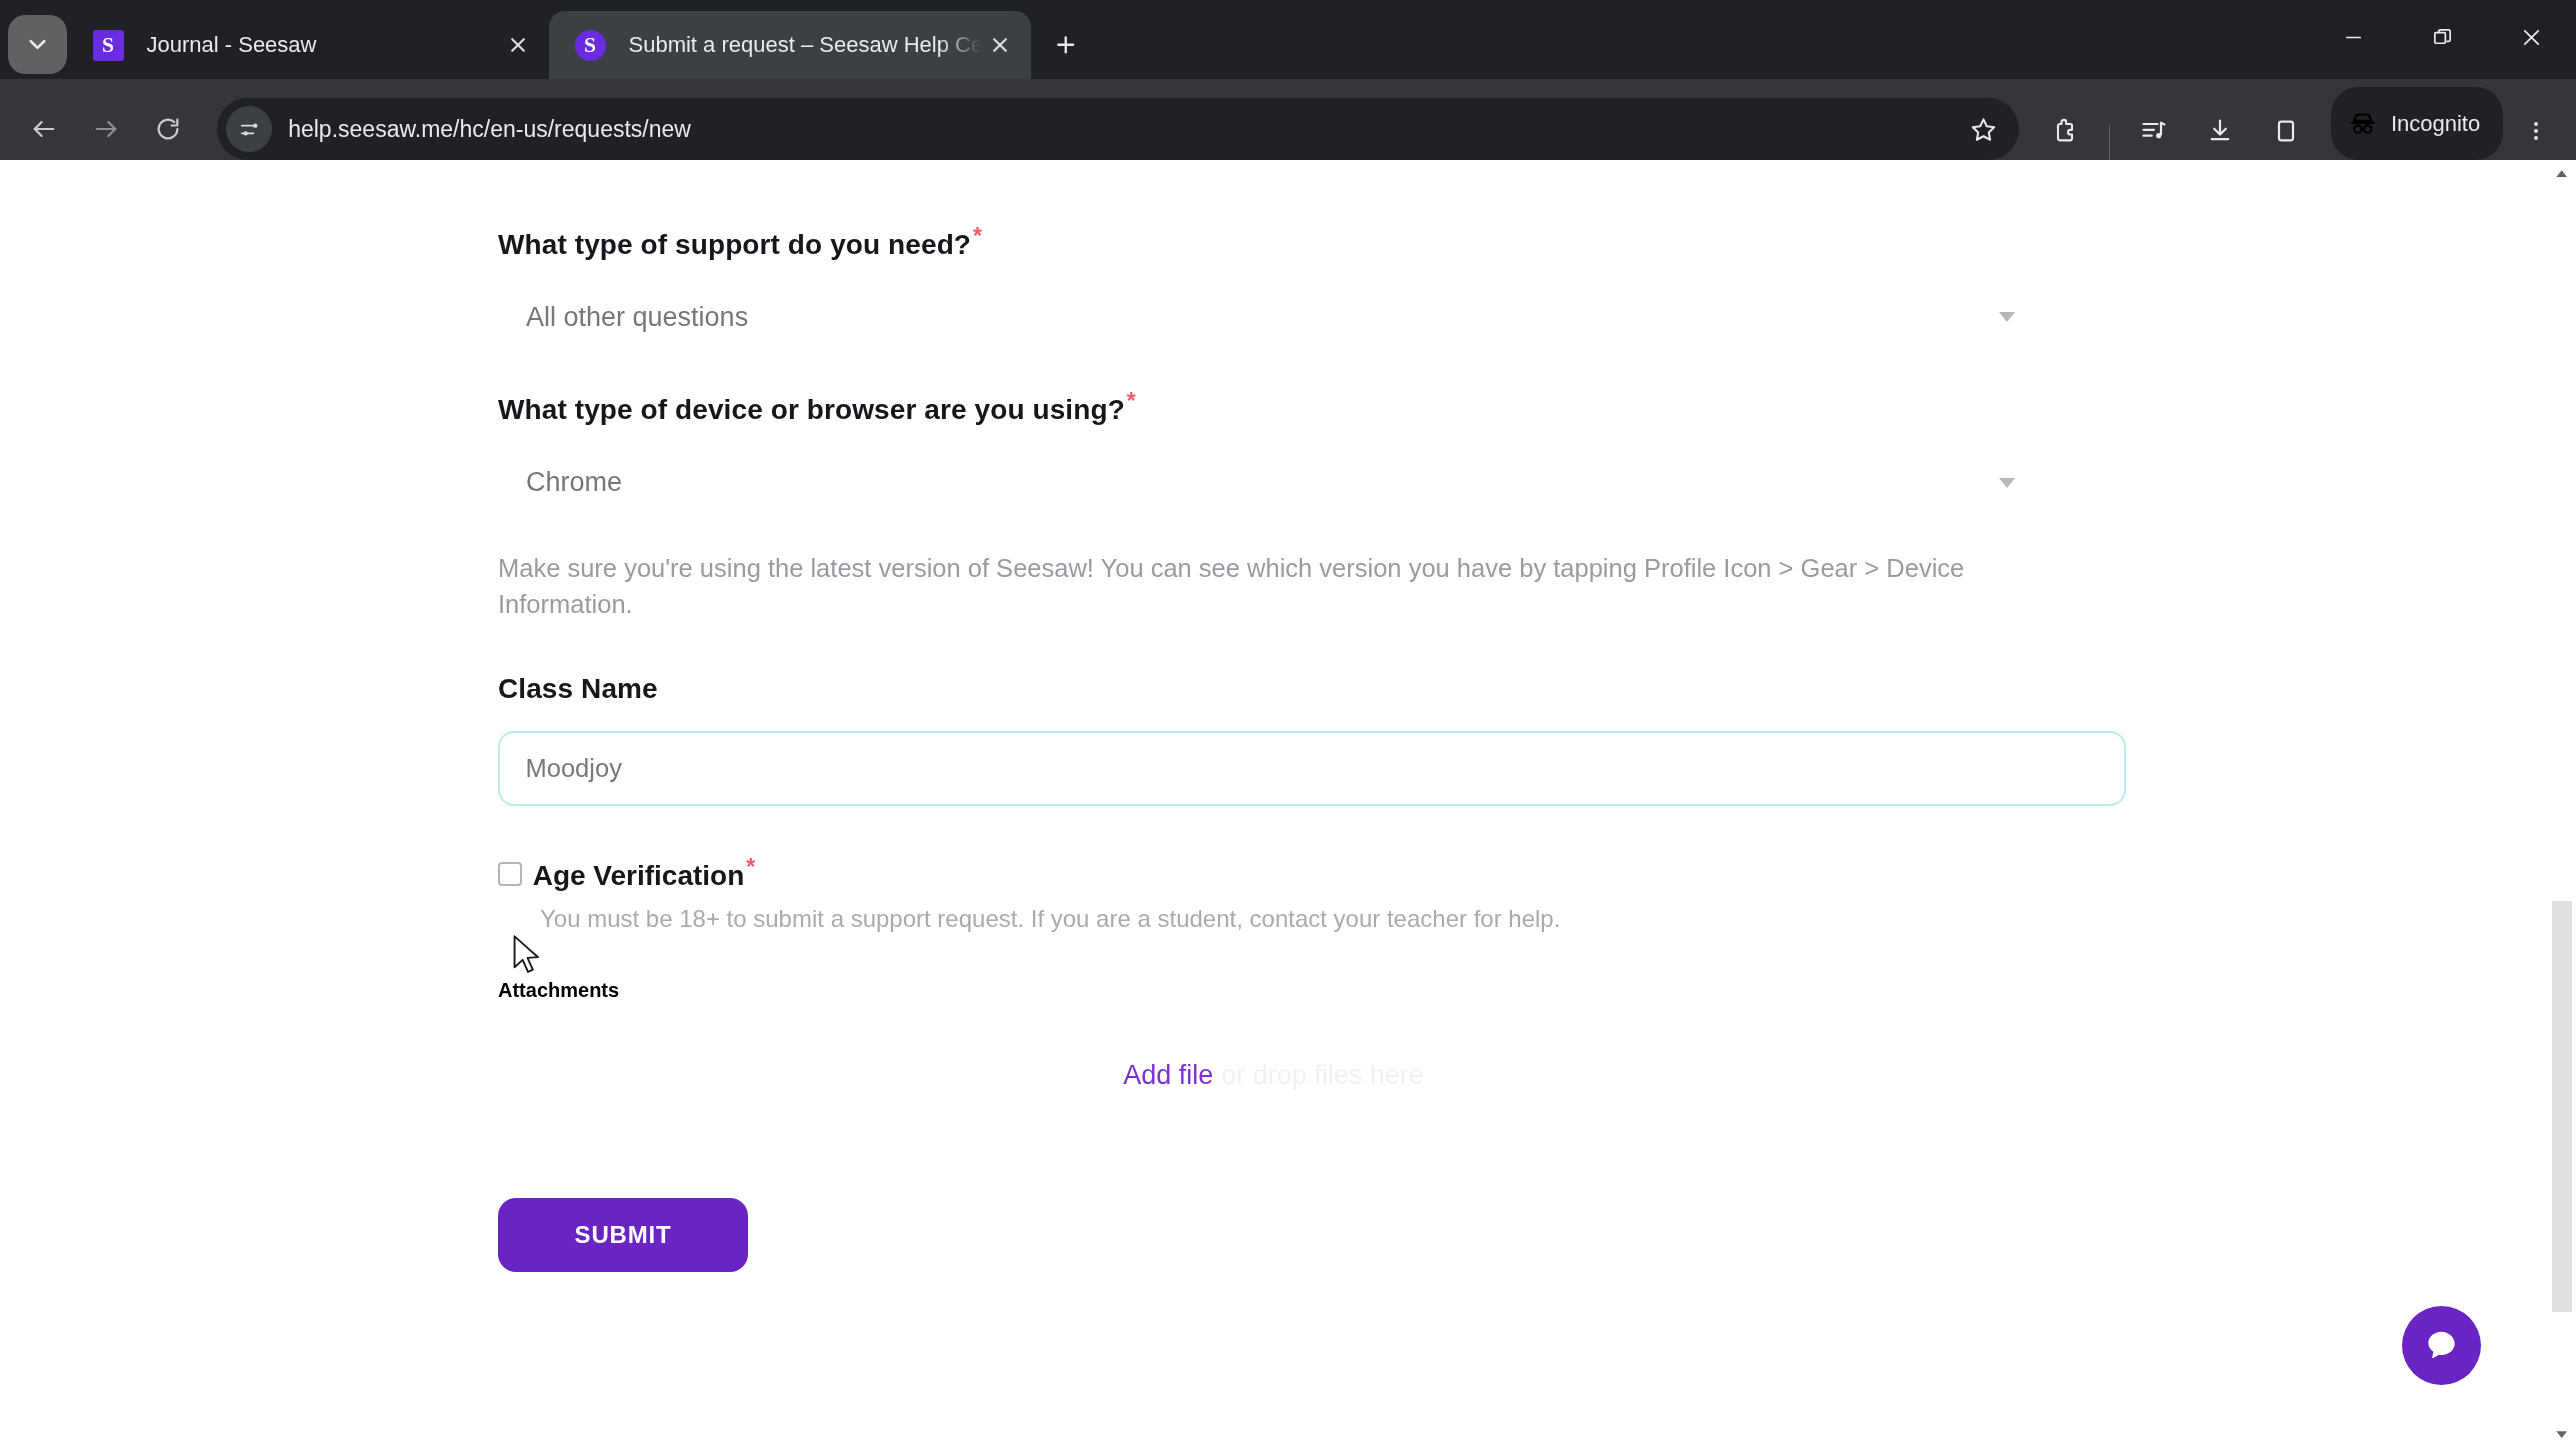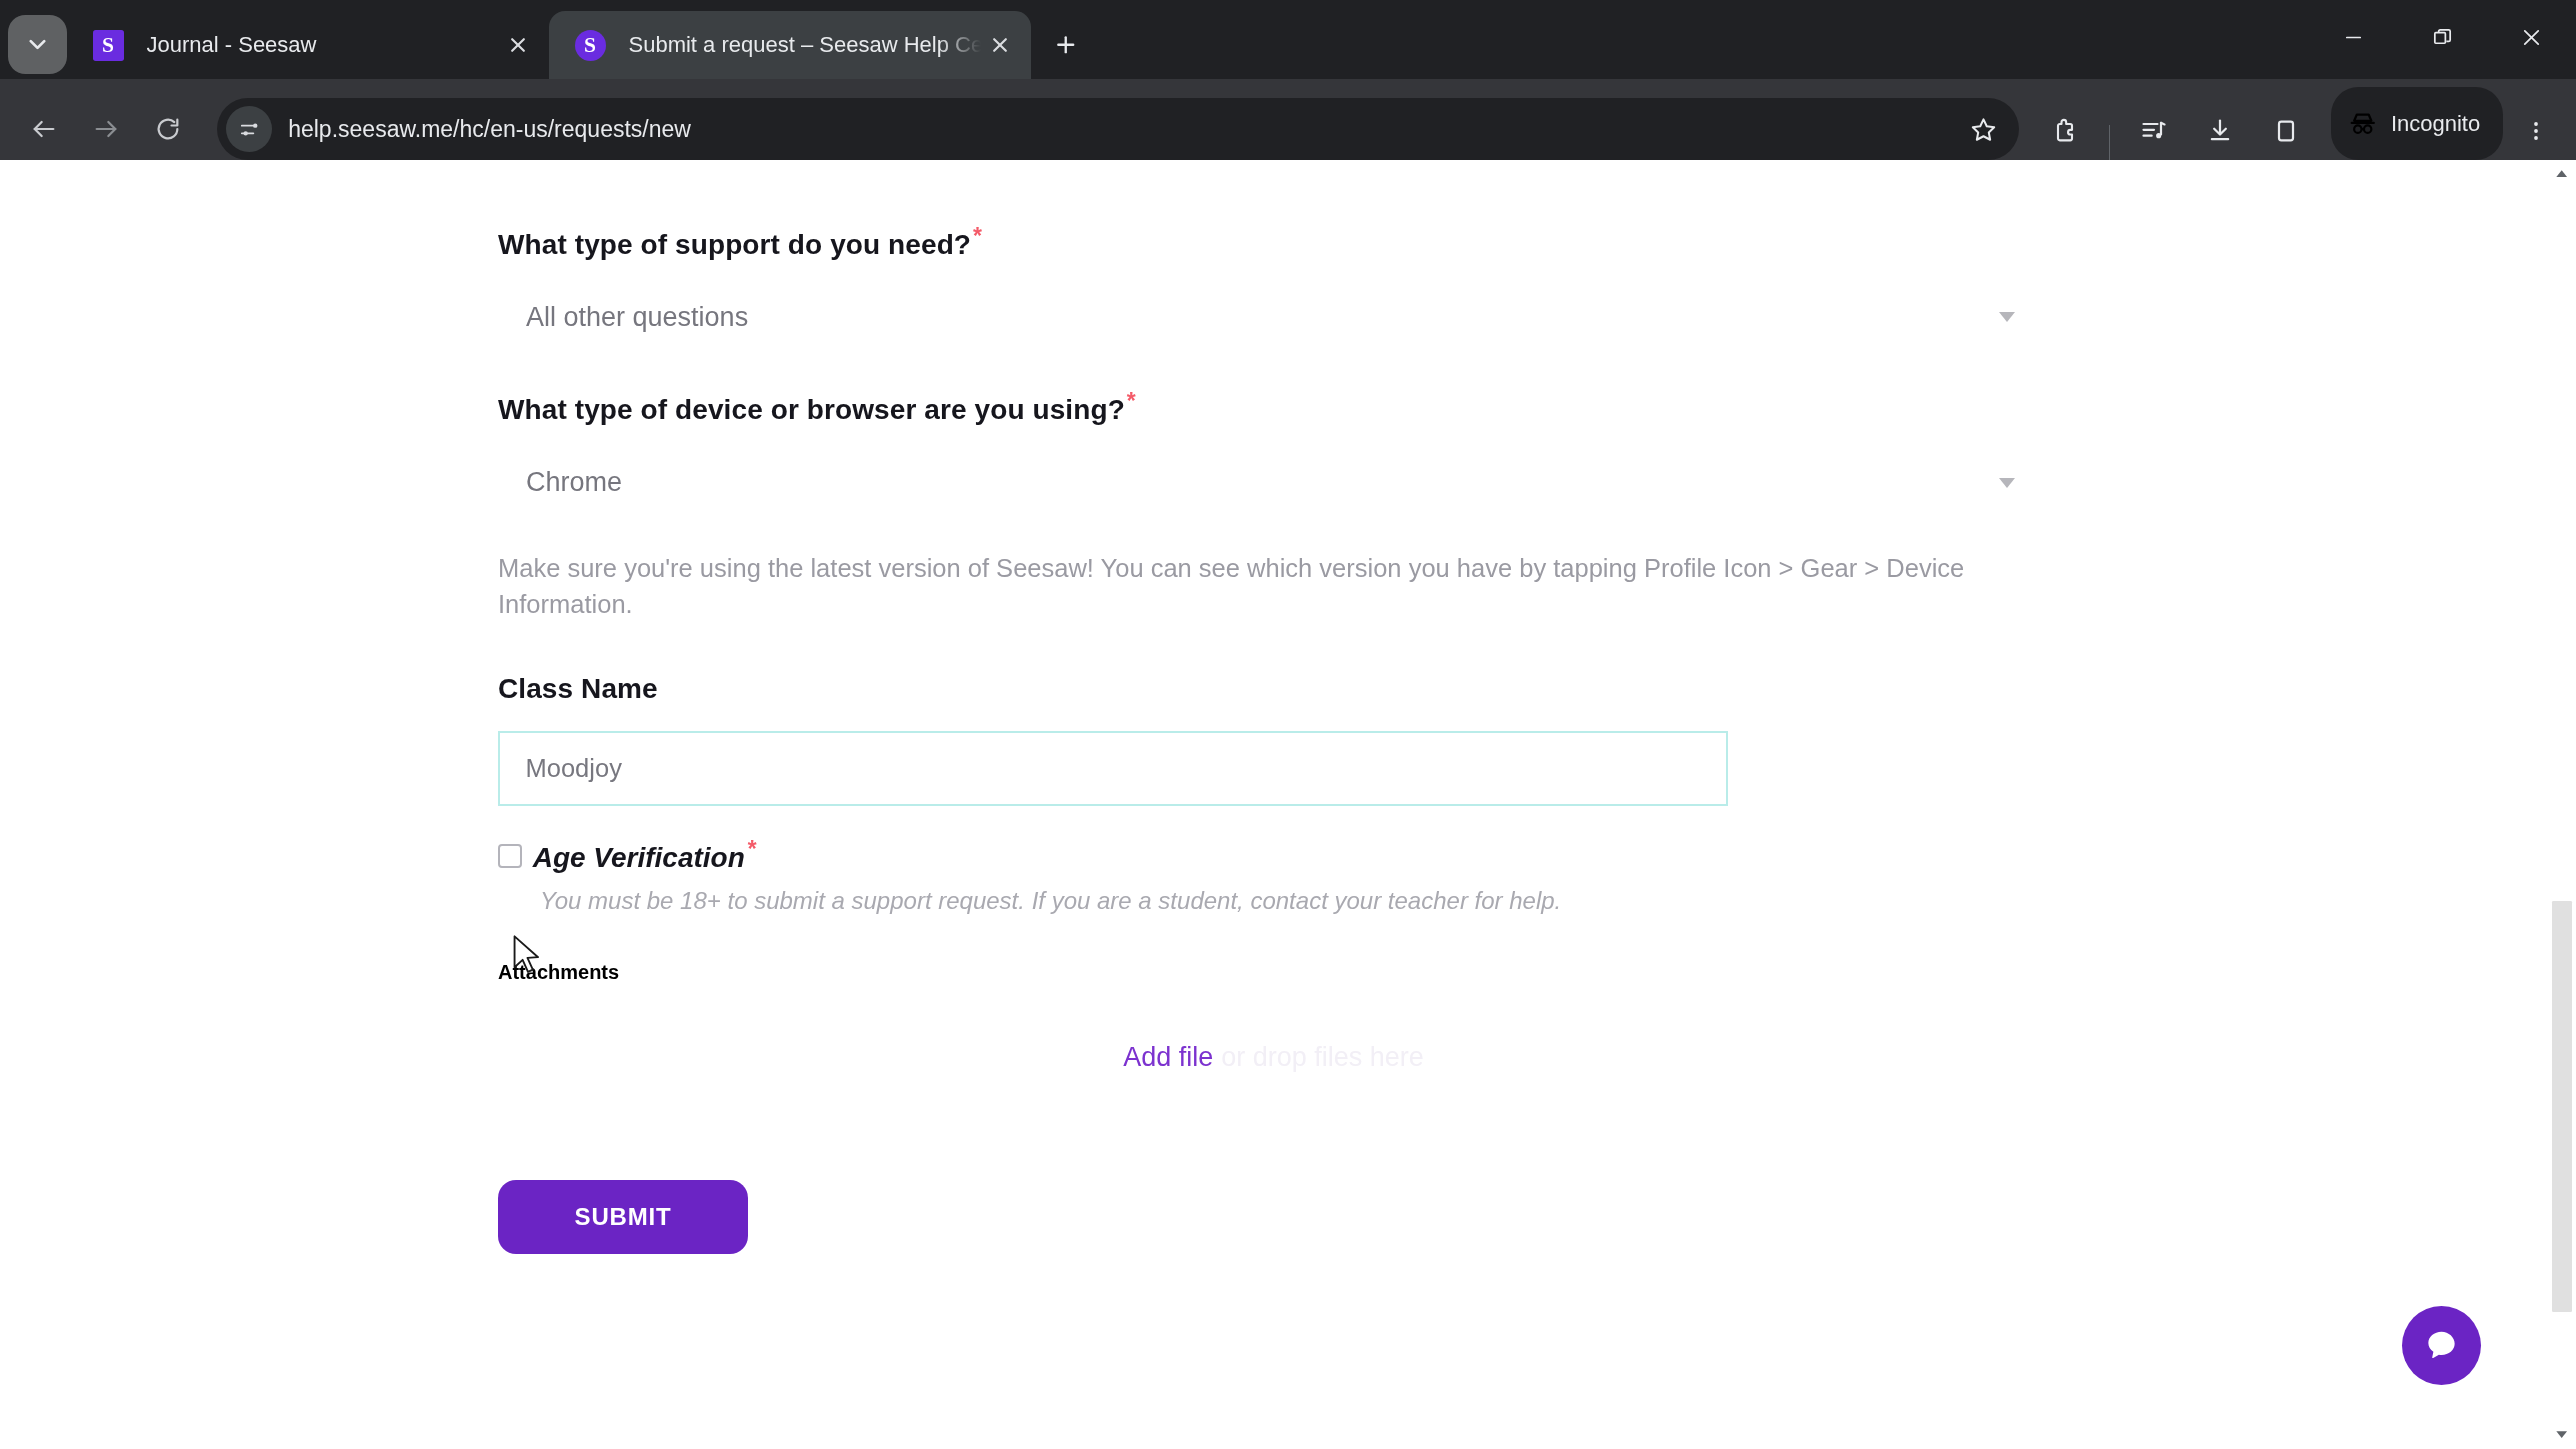--- a/index.html
+++ b/index.html
@@ -227,24 +227,24 @@
     border-right: 8.7px solid transparent;
     border-top: 10px solid #b6b6bb;
   }
   .help-text {
     font-size: 25.5px;
     color: #9a9aa2;
     line-height: 1.42;
     max-width: 1509px;
   }
   .text-input {
-    width: 1230px;
+    width: 1628px;
     height: 75px;
     border: 2px solid #b9ece9;
-    border-radius: 0;
+    border-radius: 16px;
     background: #fff;
     font-size: 25.5px;
     color: #77777f;
     padding-left: 25.5px;
     font-family: "Liberation Sans", sans-serif;
     outline: none;
   }
   .checkbox-row {
     display: flex;
     align-items: flex-start;
@@ -521,21 +521,21 @@
           <span class="select-arrow"></span>
         </div>
         <div class="help-text" style="margin-top:35px;">Make sure you're using the latest version of Seesaw! You can see which version you have by tapping Profile Icon &gt; Gear &gt; Device Information.</div>
       </div>
 
       <div style="margin-top:51px;">
         <div class="field-label">Class Name</div>
         <input class="text-input" style="margin-top: 25.5px;" type="text" value="Moodjoy">
       </div>
 
-      <div style="margin-top:30px;font-style:italic;">
+      <div style="margin-top:48px;">
         <div class="checkbox-row">
           <span class="chk"></span>
           <span class="chk-label">
             <span>Age Verification</span><span class="req-star">*</span>
           </span>
         </div>
         <div class="chk-desc">You must be 18+ to submit a support request. If you are a student, contact your teacher for help.</div>
       </div>
 
       <div style="margin-top:46px;">

